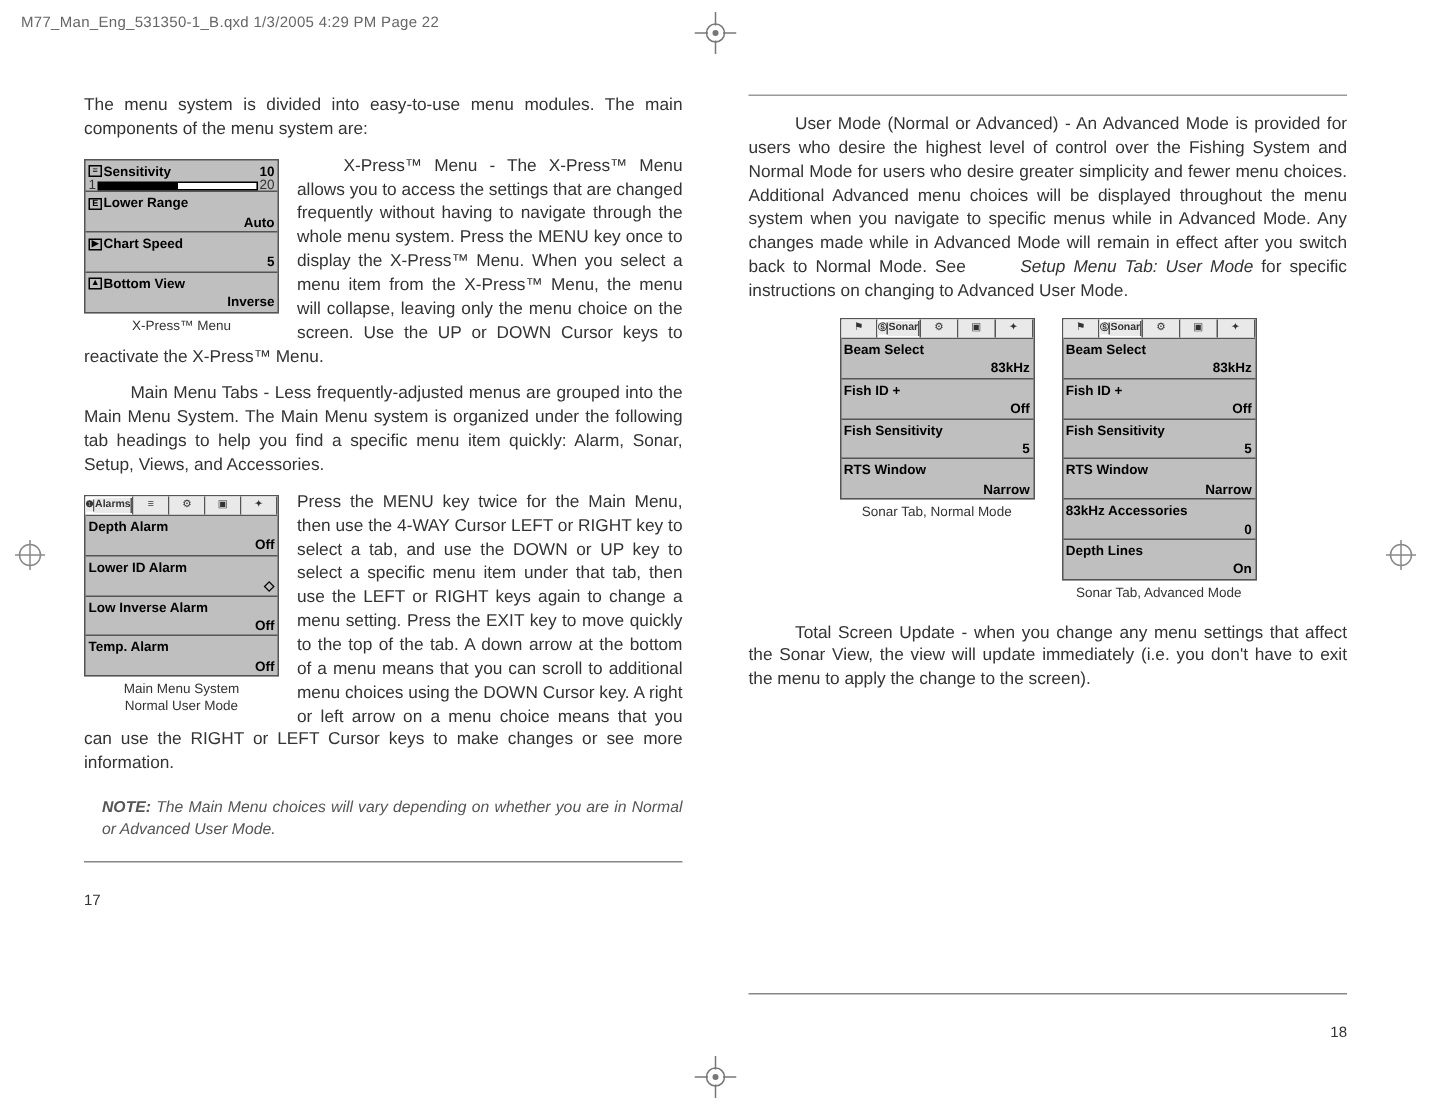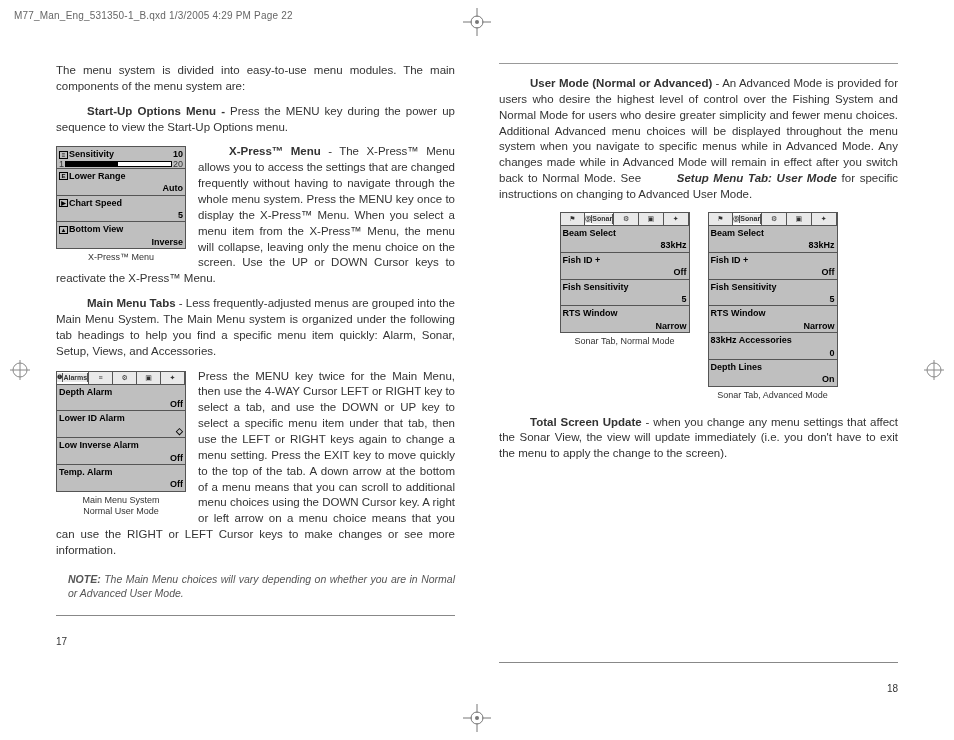--- a/index.html
+++ b/index.html
@@ -40,21 +40,21 @@
   .rule-top { border-top: 1px solid #999; margin-bottom: 12px; }
   h2 {
     font-size: 15px;
     font-weight: 700;
     border-bottom: 1.5px solid #333;
     padding-bottom: 2px;
     margin-bottom: 5px;
     letter-spacing: -0.01em;
   }
   p { margin-bottom: 9px; text-align: justify; }
-  .bold-run { font-weight: 700; padding-left: 31px; }
+  .bold-run { font-weight: 400; padding-left: 31px; }
   .ital-run { font-style: italic; }
   .screenshot-wrap {
     float: left;
     margin: 2px 12px 4px 0;
   }
   .screenshot {
     border: 1.5px solid #555;
     background: #bfbfbf;
     width: 130px;
     font-family: "Arial Black", Arial, sans-serif;
@@ -138,23 +138,20 @@
       <circle cx="10" cy="10" r="7" fill="none" stroke="#888"></circle>
       <line x1="10" y1="0" x2="10" y2="20" stroke="#888"></line>
       <line x1="0" y1="10" x2="20" y2="10" stroke="#888"></line>
     </svg>
   </div>
 
 <div class="spread">
 
   <div class="page">
     <p>The menu system is divided into easy-to-use menu modules. The main components of the menu system are:</p>
-    <p>
-      <span class="bold-run">Start-Up Options Menu -</span><span> Press the MENU key during the power up sequence to view the Start-Up Options menu.</span>
-    </p>
 
     <div class="screenshot-wrap">
       <div class="screenshot">
         <div class="s-row">
           <div class="label"><span class="ico">≡</span><span>Sensitivity</span><span style="float:right">10</span></div>
           <div class="bar">
               <span>1</span>
               <span class="track"></span>
               <span>20</span>
             </div>

